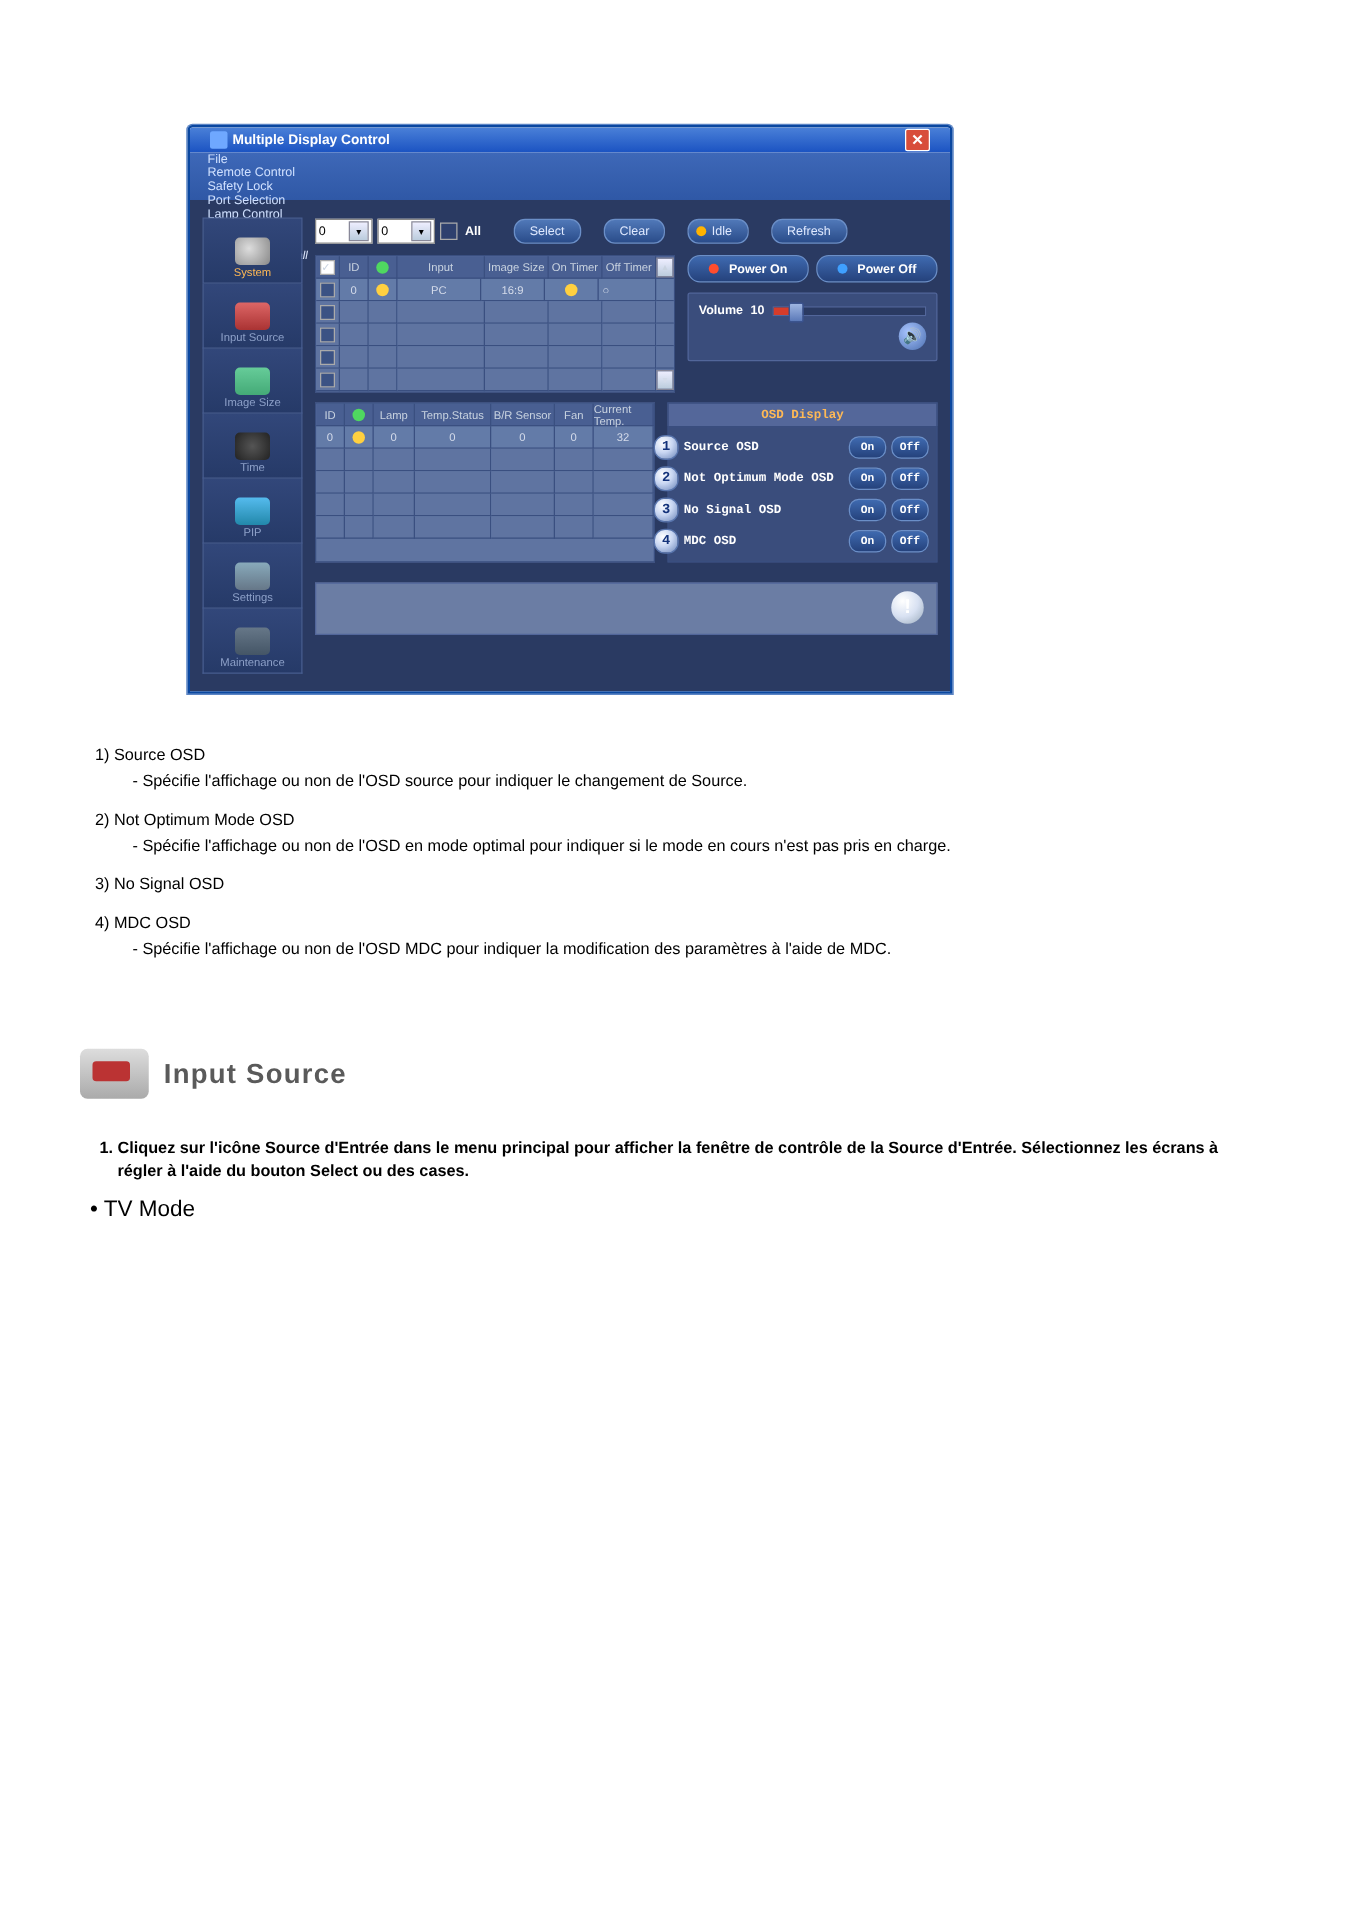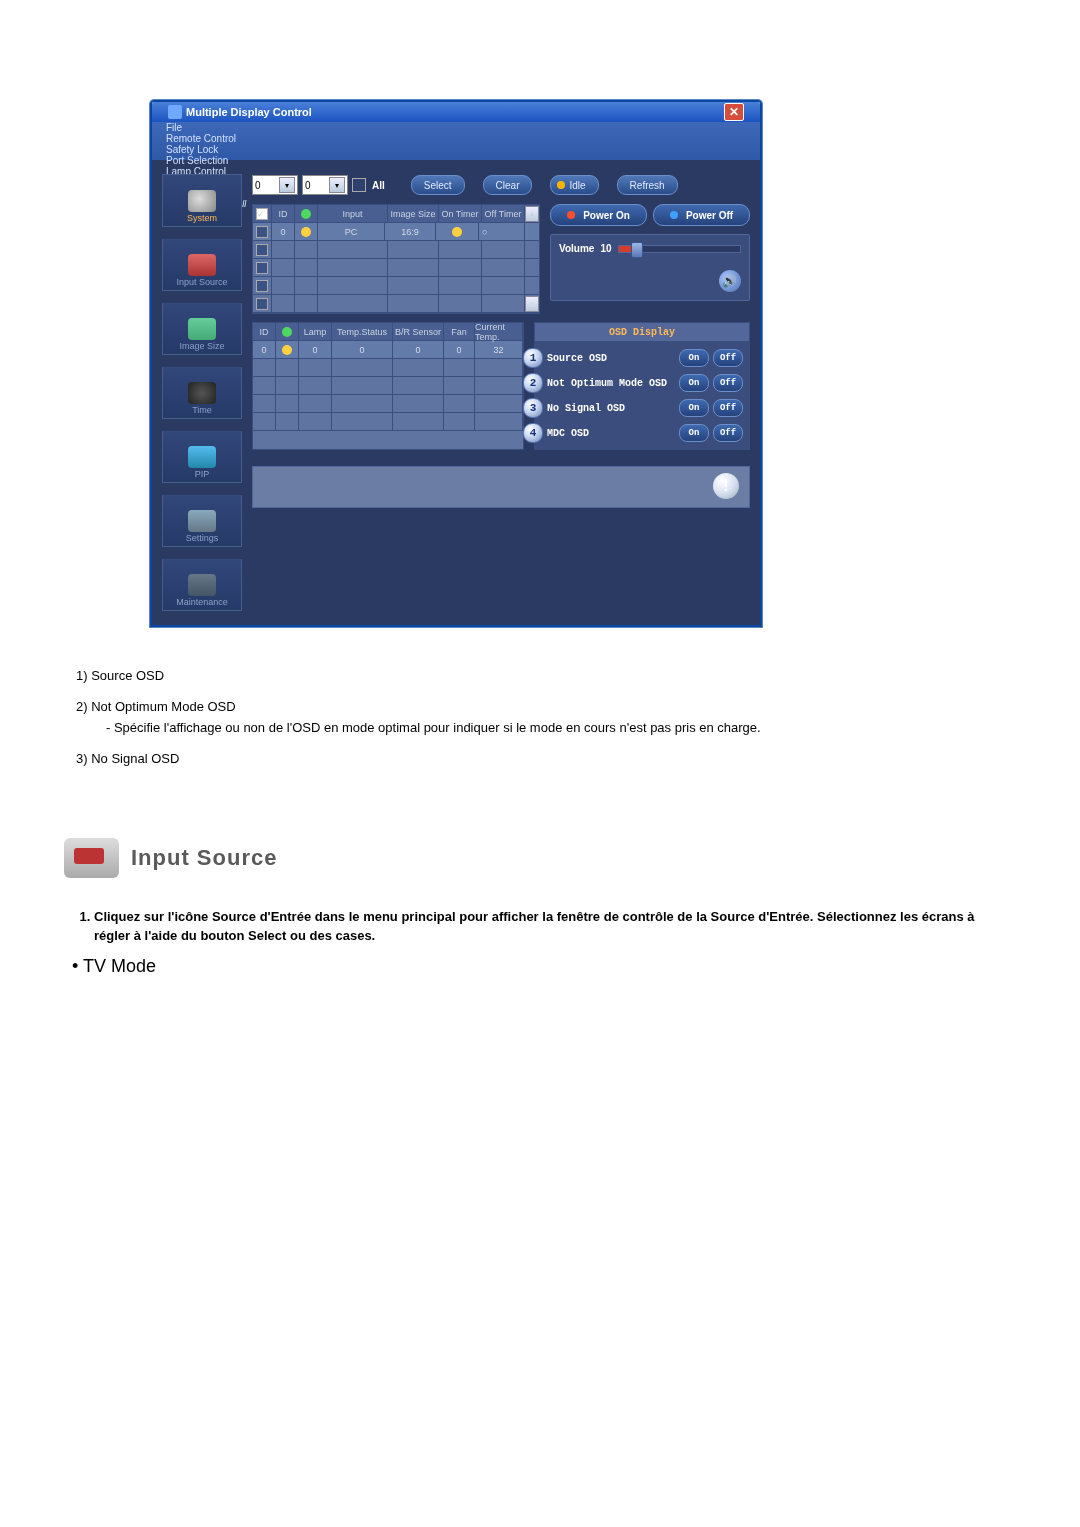--- a/index.html
+++ b/index.html
@@ -9,21 +9,21 @@
   .app-wrap{width:608px;margin:20px 0 40px 80px;border:2px solid #0a47a0;border-radius:4px 4px 0 0;overflow:hidden;box-shadow:0 0 0 1px #5b84c4;}
   .titlebar{background:linear-gradient(#4a80d8,#1b53c2);height:20px;display:flex;align-items:center;padding:0 16px;color:#fff;font-size:11px;font-weight:bold;}
   .titlebar .t-icon{width:14px;height:14px;background:#6fa8ff;margin-right:4px;border-radius:2px;}
   .titlebar .spacer{flex:1;}
   .title-close{width:18px;height:16px;background:#d84d3a;border:1px solid #fff;display:flex;align-items:center;justify-content:center;color:#fff;font-size:12px;border-radius:2px;}
   .menubar{background:linear-gradient(#3e68b8,#2f58a6);height:38px;display:flex;font-size:10px;color:#cfe0ff;padding:0 4px;flex-direction:column;}
   .menubar span{margin:0 10px;}
   .brand{margin-left:auto;font-style:italic;font-size:9px;color:#e0eaff;margin-right:4px;}
   .body{background:#2a3a62;padding:14px 10px 14px 10px;display:flex;}
   
-  .sidebar{width:80px;display:flex;flex-direction:column;gap:12px;border-radius:27px;}
+  .sidebar{width:80px;display:flex;flex-direction:column;gap:0;border-radius:27px;}
   .side-cell{height:48px;border:1px solid #475d90;background:linear-gradient(#32477a,#263a68);display:flex;flex-direction:column;align-items:center;justify-content:flex-end;padding-bottom:3px;margin-bottom:0;}
   .side-cell:not(:first-child){border-top:none;}
   .side-cell .s-icon{width:28px;height:22px;margin-bottom:2px;border-radius:4px;}
   .s-system{background:radial-gradient(circle at 40% 40%,#ddd,#888);}
   .s-input{background:linear-gradient(#d66,#a33);}
   .s-image{background:linear-gradient(#6c9,#4a7);}
   .s-time{background:radial-gradient(circle,#555,#222);}
   .s-pip{background:linear-gradient(#5be,#28a);}
   .s-set{background:linear-gradient(#8ab,#678);}
   .s-maint{background:linear-gradient(#678,#456);}
@@ -59,21 +59,21 @@
   .grid-row .gc{color:#d4dbea;}
   .grid-row.blank .gc{background:#5f74a1;}
   .chkbox{width:10px;height:10px;border:1px solid #aaa;background:#3b5284;}
   .gdot{width:10px;height:10px;border-radius:5px;}
   .gdot.g{background:#4fd860;}
   .gdot.y{background:#ffd040;}
   .scroll-btn{width:12px;height:14px;background:linear-gradient(#eef,#bcd);border:1px solid #889;font-size:8px;display:flex;align-items:center;justify-content:center;}
   .right-col{width:200px;display:flex;flex-direction:column;gap:8px;}
   .pwr-row{display:flex;gap:6px;justify-content:center;}
   .pwr{flex:1;height:20px;border:1px solid #6b8fc8;border-radius:10px;background:linear-gradient(#3f6ab0,#25427c);color:#fff;font-size:10px;font-weight:bold;display:flex;align-items:center;justify-content:center;gap:4px;}
-  .vol-box{background:#3a4d7c;border:1px solid #52669a;padding:8px;display:flex;flex-direction:column;gap:16px;border-radius:2px;}
+  .vol-box{background:#3a4d7c;border:1px solid #52669a;padding:8px;display:flex;flex-direction:column;gap:4px;border-radius:2px;}
   .vol-top{display:flex;align-items:center;gap:6px;color:#fff;font-size:10px;font-weight:bold;}
   .vol-bar{flex:1;height:6px;background:#2a3a62;border:1px solid #52669a;position:relative;}
   .vol-fill{position:absolute;left:0;top:0;bottom:0;width:10%;background:#d63c2a;}
   .vol-knob{position:absolute;left:10%;top:-4px;width:10px;height:14px;background:linear-gradient(#9fb6e2,#5b79b8);border:1px solid #3a5390;border-radius:2px;}
   .spk{align-self:flex-end;width:22px;height:22px;border-radius:11px;background:radial-gradient(circle at 35% 35%,#a8c4ff,#4c70b0);display:flex;align-items:center;justify-content:center;font-size:12px;color:#1c3160;}
   
   .botrow{display:flex;gap:10px;}
   .tgrid{flex:1;background:#5f74a1;border:1px solid #3a4f80;}
   .tgrid .grid-head,.tgrid .grid-row{font-size:9px;}
   .tc-id{width:22px;}
@@ -391,27 +391,32 @@
         <div class="status">
           <div class="warn">!</div>
         </div>
       </div>
     </div>
   </div>
 
   <div class="doc">
     <div class="item">
         <div class="h">1)  Source OSD</div>
+        <div class="d">- Spécifie l'affichage ou non de l'OSD source pour indiquer le changement de Source.</div>
       </div>
     <div class="item">
         <div class="h">2)  Not Optimum Mode OSD</div>
         <div class="d">- Spécifie l'affichage ou non de l'OSD en mode optimal pour indiquer si le mode en cours n'est pas pris en charge.</div>
       </div>
     <div class="item">
         <div class="h">3)  No Signal OSD</div>
+      </div>
+    <div class="item">
+        <div class="h">4)  MDC OSD</div>
+        <div class="d">- Spécifie l'affichage ou non de l'OSD MDC pour indiquer la modification des paramètres à l'aide de MDC.</div>
       </div>
   </div>
 
   <div class="section-head">
     <div class="icon"></div>
     <h2>Input Source</h2>
   </div>
 
   <ol class="steps">
     <li>Cliquez sur l'icône Source d'Entrée dans le menu principal pour afficher la fenêtre de contrôle de la Source d'Entrée. Sélectionnez les écrans à régler à l'aide du bouton Select ou des cases.</li>

